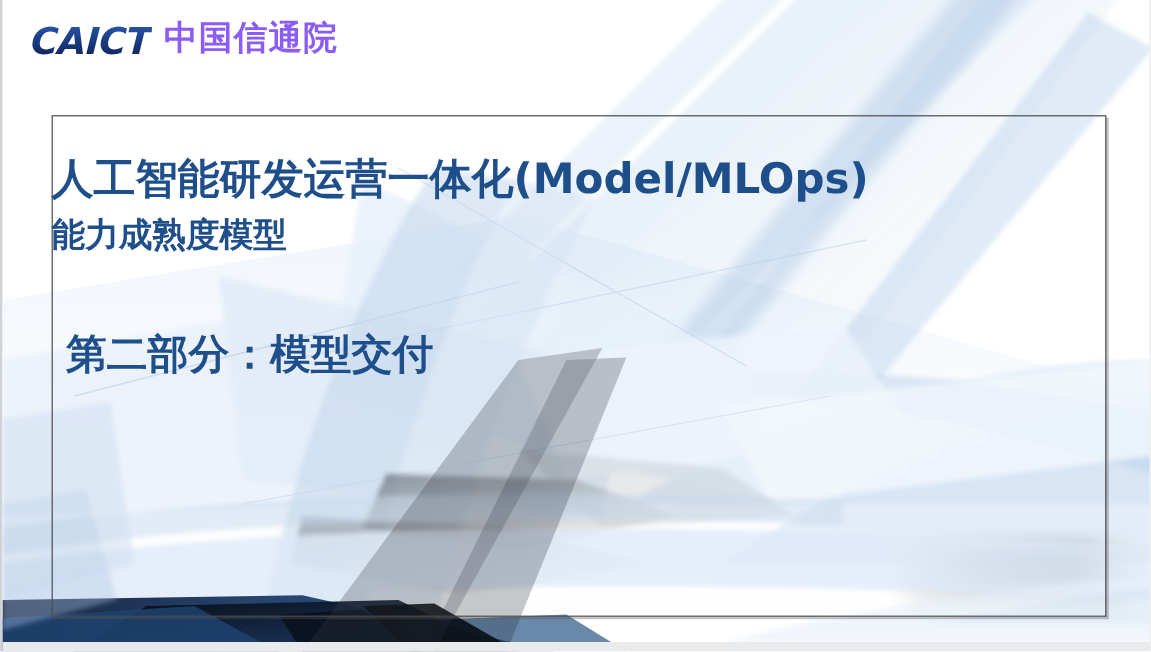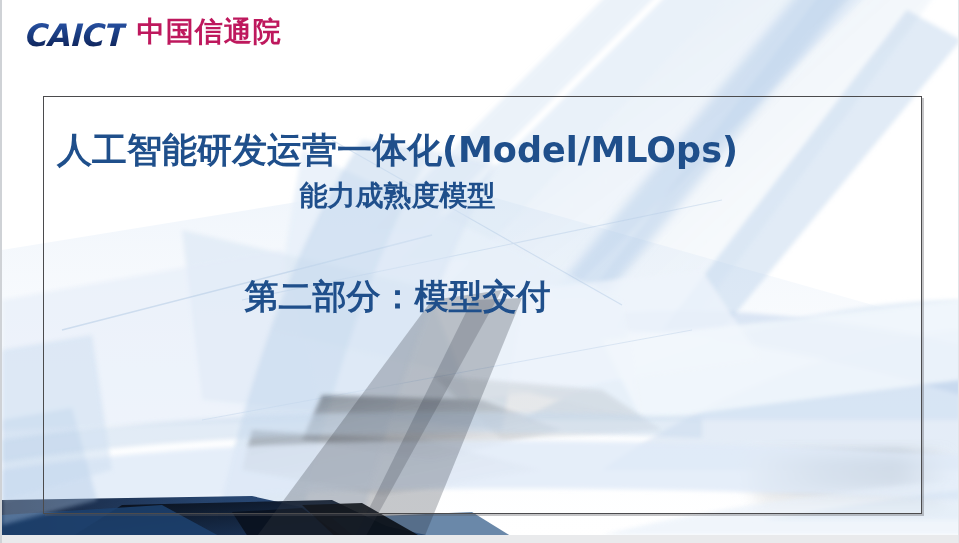--- a/index.html
+++ b/index.html
@@ -81,21 +81,21 @@
     height: 5px;
     width: 100%;
     margin-top: 2px;
     background: linear-gradient(90deg, #13266b 0%, #1f49a0 36%, #f0a032 56%, #ef7d1a 78%, #ec6a0d 100%);
   }
   .logo-cn {
     font-family: "DejaVu Sans", sans-serif;
     font-weight: bold;
     font-size: 28px;
     line-height: 30px;
-    color: #be185d;
+    color: #8b5cf6;
     letter-spacing: 1px;
     padding-bottom: 4px;
   }
 
   
   .frame {
     position: absolute;
     left: 41px;
     top: 96px;
     width: 879px;
@@ -106,21 +106,21 @@
     box-shadow: 2px 2px 0 rgba(90,90,95,0.35);
   }
 
   
   .title-block {
     position: absolute;
     left: 41px;
     top: 96px;
     width: 709px;
     z-index: 25;
-    text-align: center;
+    text-align: left;
     padding-top: 32px;
     box-sizing: border-box;
   }
   .main-title {
     font-family: "DejaVu Sans", sans-serif;
     font-weight: bold;
     font-size: 35px;
     line-height: 45px;
     color: #1f4f8b;
     margin: 0;

